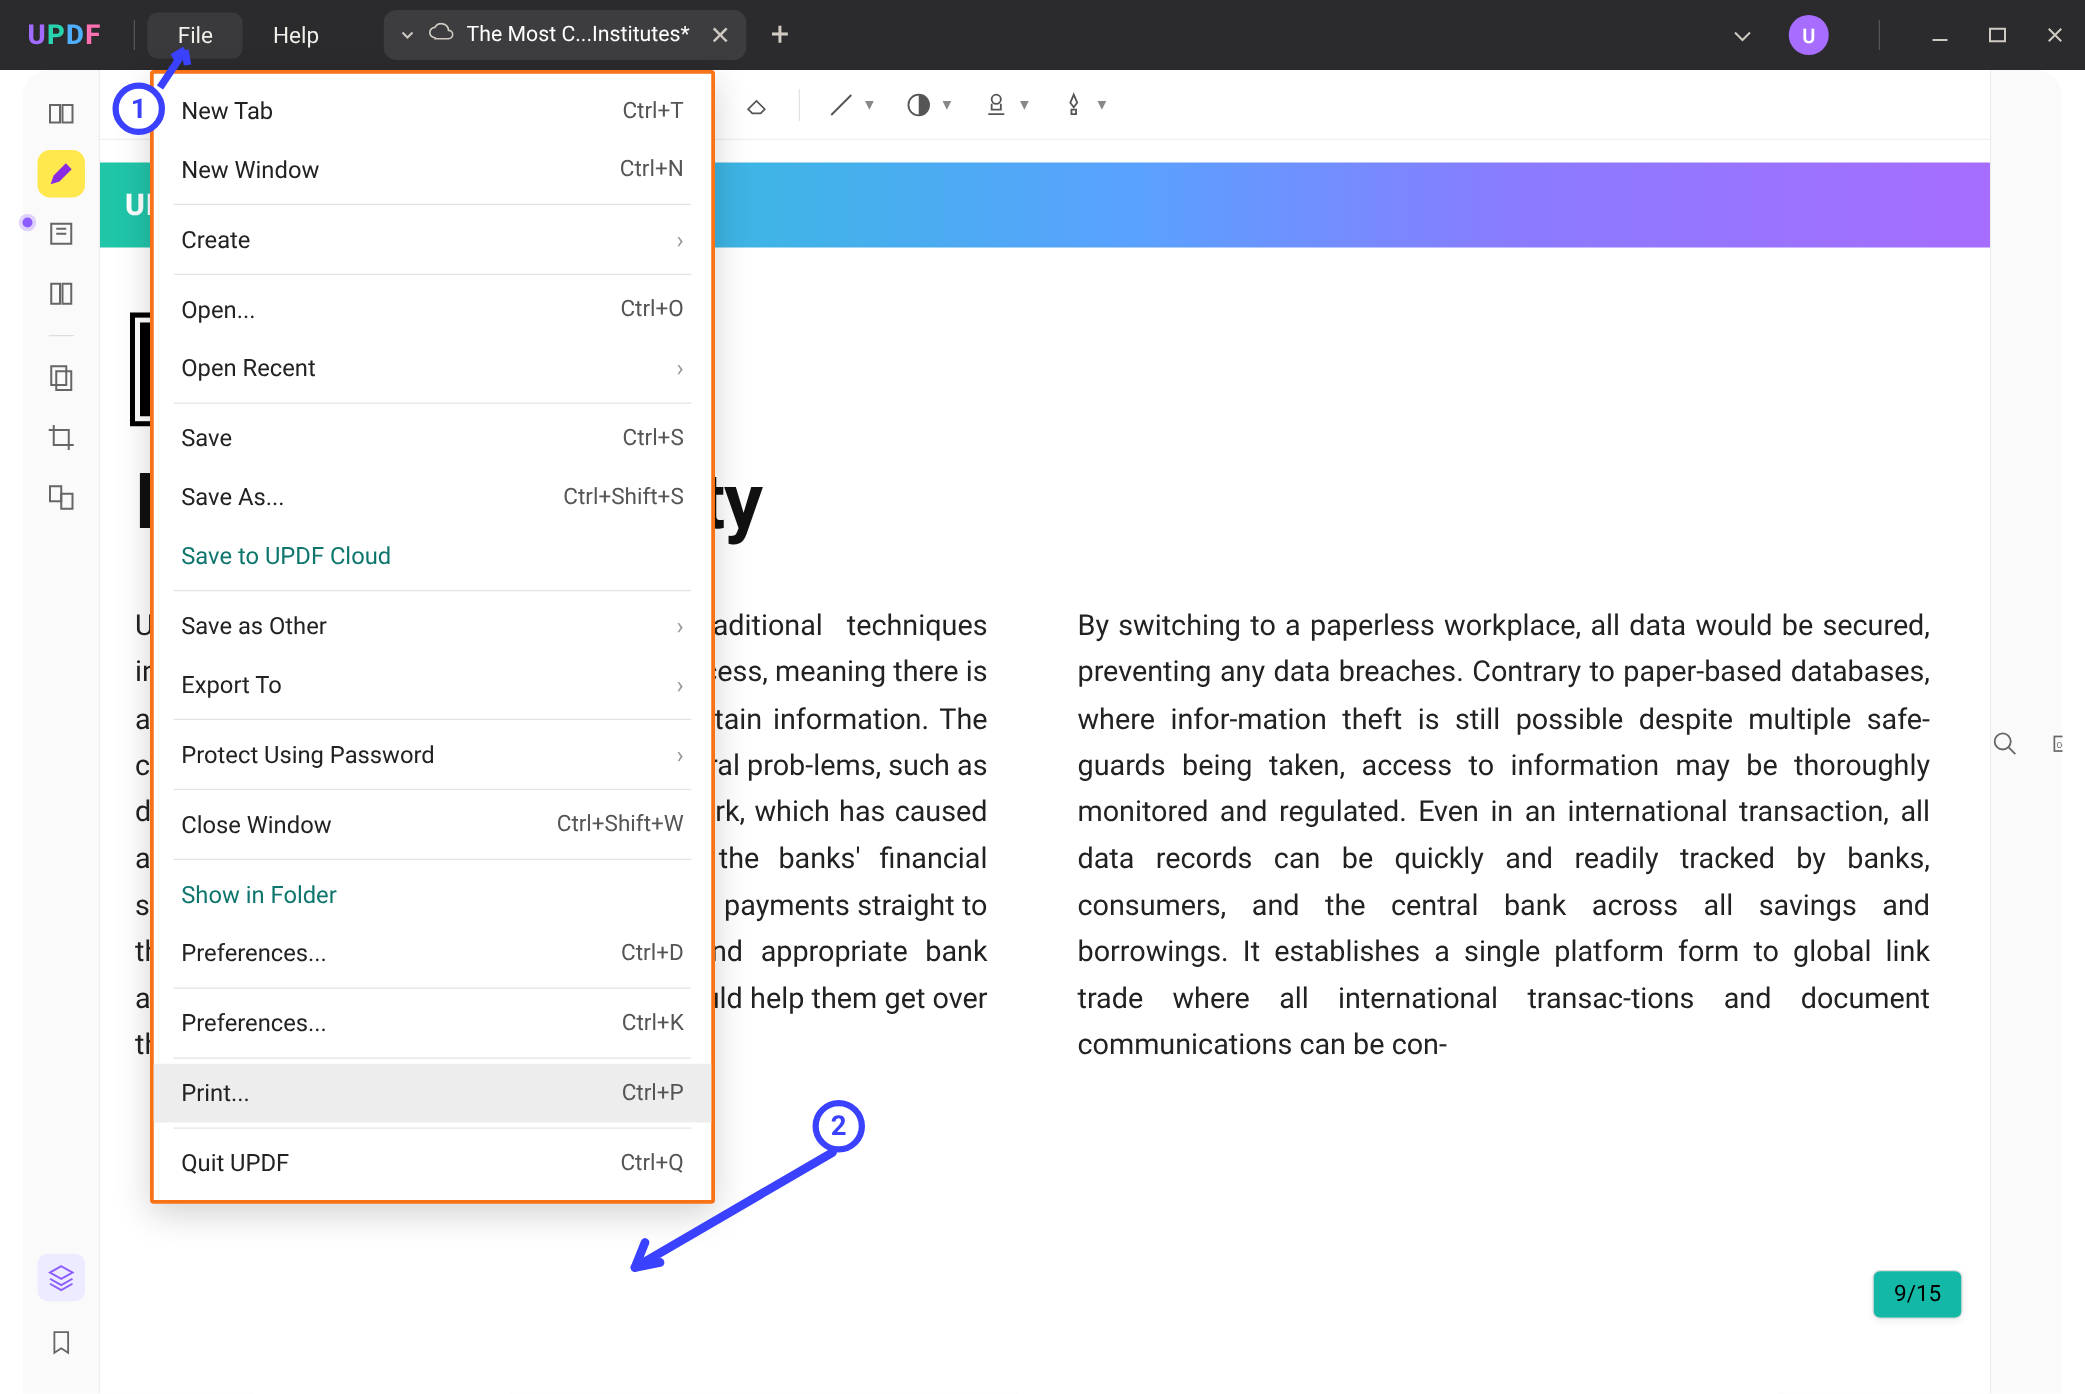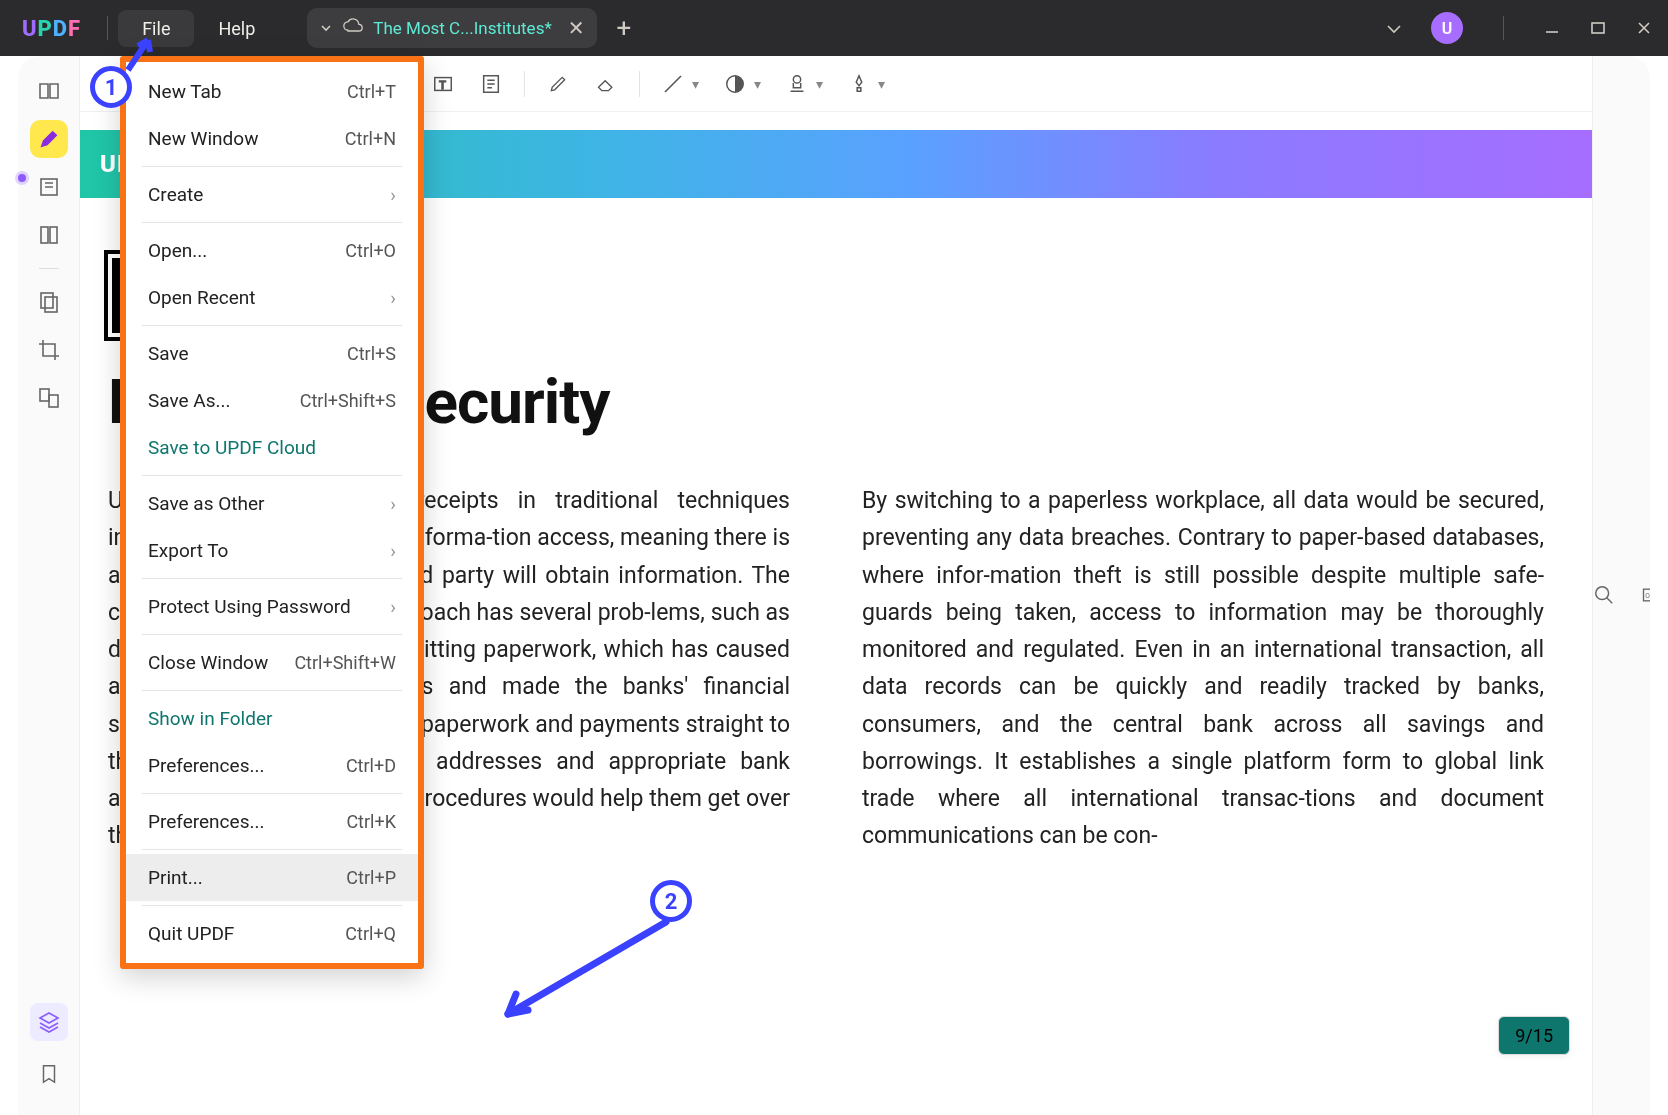--- a/index.html
+++ b/index.html
@@ -8,21 +8,21 @@
 
 .titlebar { height: 56px; background: #2b2b2d; display: flex; align-items: center; color: #e8e6e3; position: relative; }
 .logo { font-size: 22px; font-weight: 800; margin: 0 16px 0 22px; letter-spacing: 1px; }
 .logo .l1 { color: #a26bff; } .logo .l2 { color: #28d3b0; } .logo .l3 { color: #4fb0ff; } .logo .l4 { color: #ff6fb3; }
 .tb-div { width: 1px; height: 24px; background: #555; margin: 0 10px; }
 .menu-btn { padding: 8px 24px; font-size: 18px; color: #f0eee9; border-radius: 8px; cursor: pointer; }
 .menu-btn.active { background: #3a3a3c; }
 .tab { display: flex; align-items: center; background: #3d3d3f; border-radius: 10px; padding: 8px 12px; margin-left: 28px; gap: 10px; }
 .tab svg, .tab .icon { fill: #cfcac2; }
 .tab .dd { width: 14px; height: 14px; display: flex; align-items: center; justify-content: center; }
-.tab-title { font-size: 17px; color: #5eead4; }
+.tab-title { font-size: 17px; color: #ffffff; }
 .tab-close { font-size: 20px; color: #cfcac2; margin-left: 6px; }
 .newtab { color: #cfcac2; font-size: 26px; margin-left: 20px; }
 .winctrl { position: absolute; right: 16px; display: flex; align-items: center; gap: 30px; }
 .avatar { width: 32px; height: 32px; border-radius: 50%; background: #a66dff; color: #fff; display: flex; align-items: center; justify-content: center; font-weight: 600; }
 .wc { width: 16px; height: 16px; color: #cfcac2; }
 .wc svg { stroke: #cfcac2; stroke-width: 1.6; fill: none; }
 
 
 .app-body { display: flex; height: calc(100% - 56px); background: #fff; border-radius: 22px 22px 0 0; margin: 0 18px; overflow: hidden; position: relative; }
 
@@ -55,35 +55,35 @@
 .badge08 { display: inline-block; background: #000; color: #fff; font-size: 48px; font-style: italic; font-weight: 700; padding: 8px 26px 10px; border: 4px solid #fff; outline: 4px solid #000; margin-bottom: 28px; }
 .doc-title { font-size: 62px; font-weight: 700; color: #111; margin-bottom: 44px; letter-spacing: -1px; }
 .columns { display: flex; gap: 72px; font-size: 23px; line-height: 1.62; color: #222; }
 .col { flex: 1; text-align: justify; }
 
 
 .right-rail { width: 58px; background: #fafafa; display: flex; flex-direction: row; align-items: center; padding-top: 18px; gap: 12px; border-left: 1px solid #eee; }
 .right-rail .rail-bottom { gap: 16px; }
 
 
-.file-menu { position: absolute; left: 120px; top: 56px; width: 304px; background: #fff; border: 6px solid #f97316; border-radius: 3px; box-shadow: 0 8px 28px rgba(0,0,0,.18); z-index: 50; padding: 6px 0; }
+.file-menu { position: absolute; left: 120px; top: 56px; width: 452px; background: #fff; border: 3px solid #f97316; border-radius: 3px; box-shadow: 0 8px 28px rgba(0,0,0,.18); z-index: 50; padding: 6px 0; }
 .fm-item { display: flex; align-items: center; justify-content: space-between; padding: 12px 22px; font-size: 19px; color: #222; cursor: pointer; }
 .fm-item .arrow { color: #999; }
 .fm-item.disabled { color: #0f766e; cursor: default; }
 .fm-item.highlight { background: #ededed; }
 .fm-sep { height: 1px; background: #e4e4e4; margin: 4px 16px; }
 .fm-shortcut { color: #555; font-size: 18px; }
 
 
 .callout { position: absolute; z-index: 100; }
 .callout-circle { width: 42px; height: 42px; border: 5px solid #3a41ff; border-radius: 50%; background: #fff; display: flex; align-items: center; justify-content: center; color: #3a41ff; font-weight: 700; font-size: 22px; }
 .arrow-svg { position: absolute; z-index: 99; }
 
 
-.page-counter { position: absolute; right: 80px; bottom: 60px; background: #0f766e; border: 1px solid #ddd; border-radius: 6px; padding: 8px 16px; font-size: 18px; box-shadow: 0 2px 6px rgba(0,0,0,.06); z-index: 5; }
+.page-counter { position: absolute; right: 80px; bottom: 60px; background: #14b8a6; border: 1px solid #ddd; border-radius: 6px; padding: 8px 16px; font-size: 18px; box-shadow: 0 2px 6px rgba(0,0,0,.06); z-index: 5; }
 
 .purple-dot { position: absolute; left: 18px; top: 174px; width: 8px; height: 8px; background: #8c5cff; border-radius: 50%; z-index: 60; box-shadow: 0 0 0 3px rgba(140,92,255,.25); }
 </style>
 </head>
 <body>
 
 <div class="titlebar">
   <div class="logo"><span class="l1">U</span><span class="l2">P</span><span class="l3">D</span><span class="l4">F</span></div>
   <div class="tb-div"></div>
   <div class="menu-btn active">File</div>

